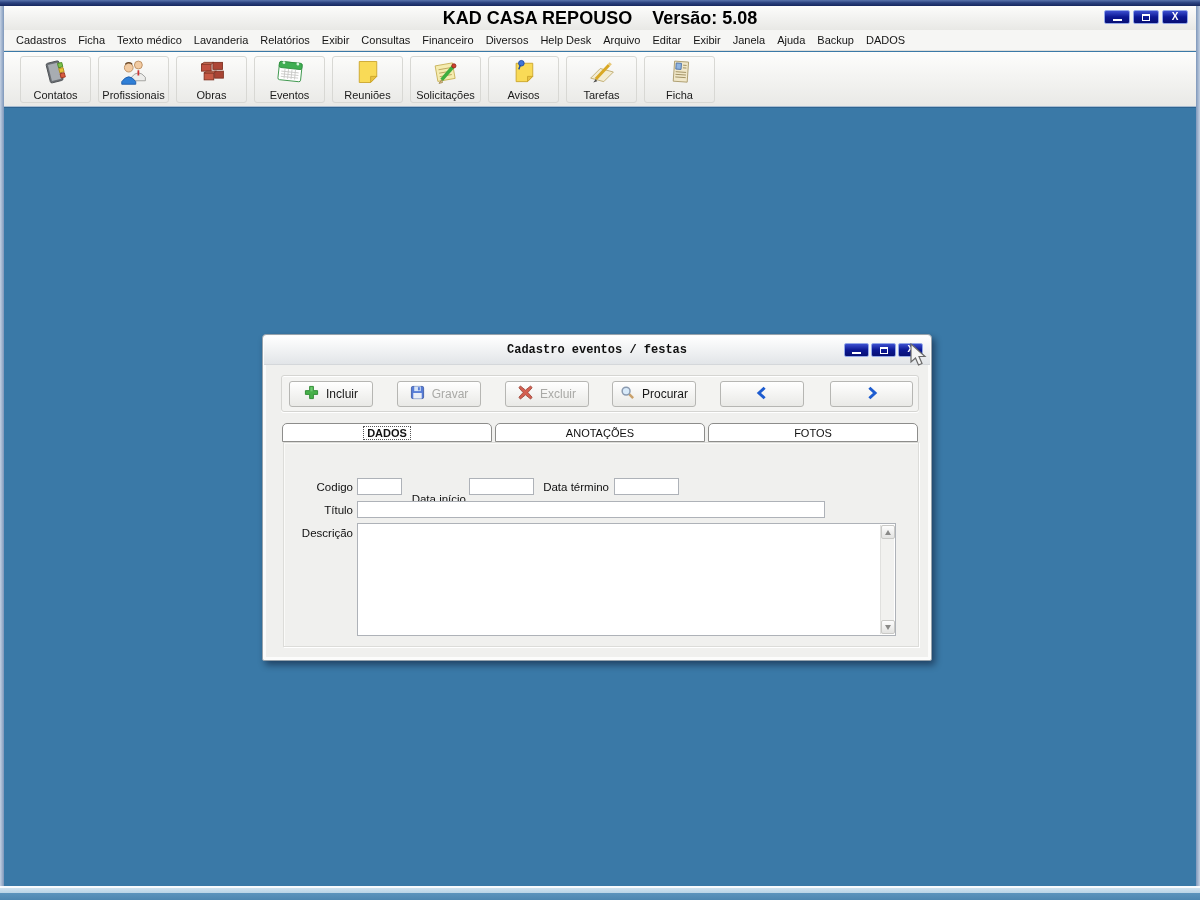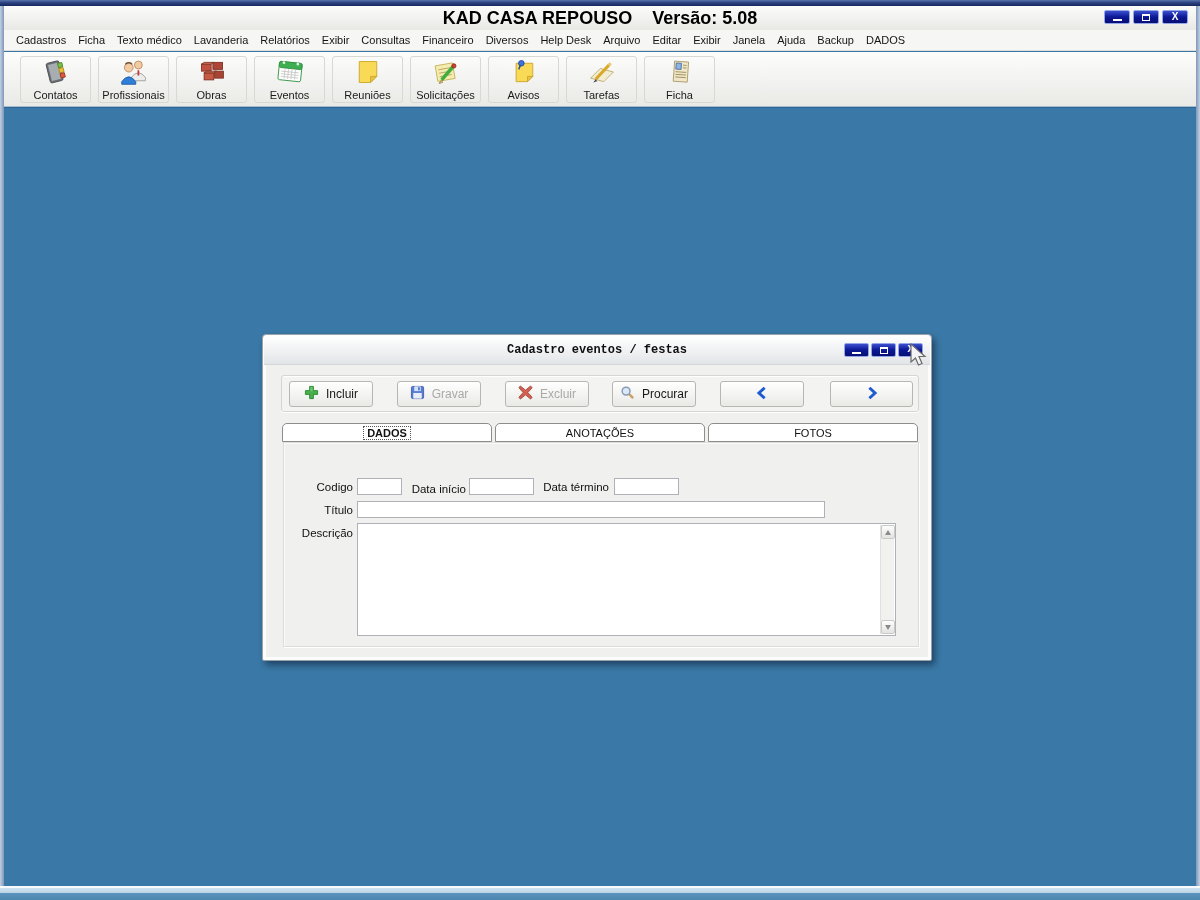--- a/index.html
+++ b/index.html
@@ -324,21 +324,21 @@
       </div>
     <div class="tab">
         <span class="tab-label">FOTOS</span>
       </div>
   </div>
 
   <div class="content-frame"></div>
 
   <span class="field-label" style="left:20px; top:146px; width:70px;">Codigo</span>
   <input class="field-input" style="left: 94px; top: 143px; width: 45px;" value="">
-  <span class="field-label" style="left:133px; top:148px; width:70px;">Data início</span>
+  <span class="field-label" style="left:133px; top:158px; width:70px;">Data início</span>
   <input class="field-input" style="left: 206px; top: 143px; width: 65px;" value="">
   <span class="field-label" style="left:266px; top:146px; width:80px;">Data término</span>
   <input class="field-input" style="left: 351px; top: 143px; width: 65px;" value="">
 
   <span class="field-label" style="left:20px; top:169px; width:70px;">Título</span>
   <input class="field-input" style="left: 94px; top: 166px; width: 468px;" value="">
 
   <span class="field-label" style="left:10px; top:192px; width:80px;">Descrição</span>
   <div class="desc-box">
     <textarea class="desc-text" style=""></textarea>

